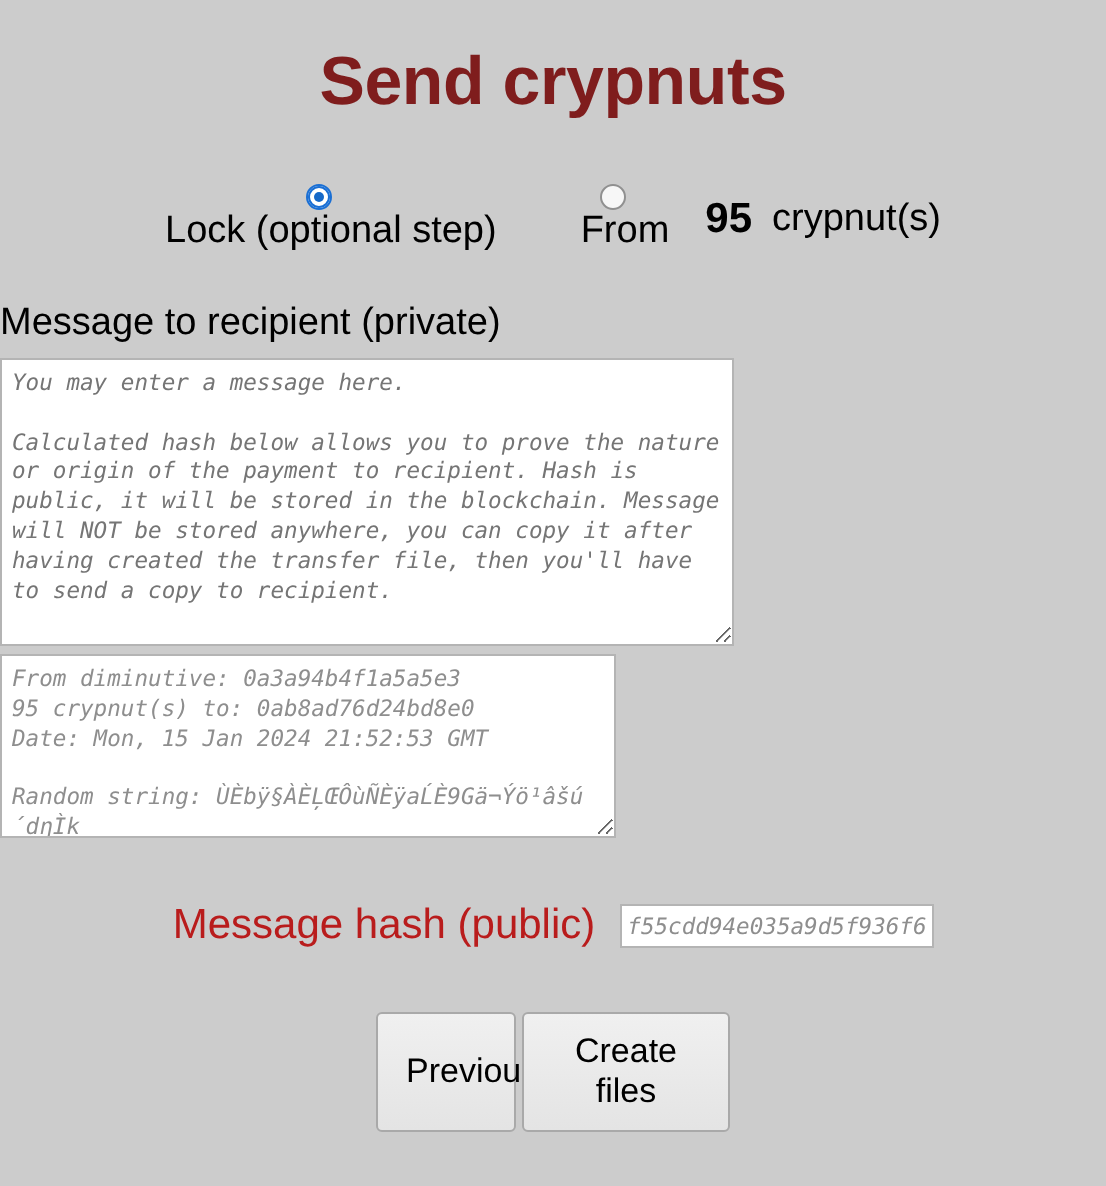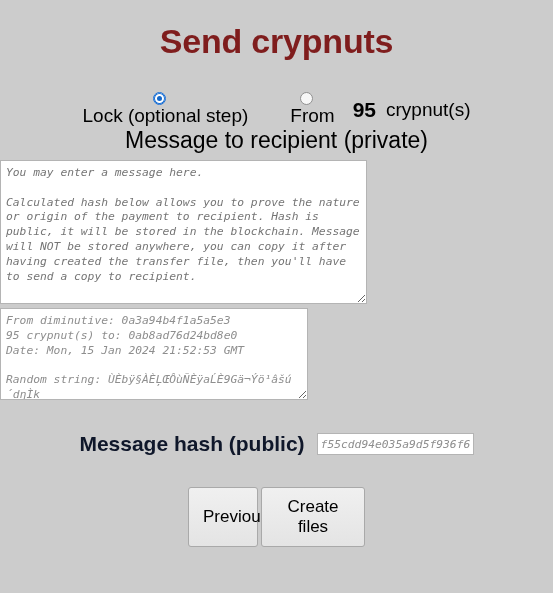--- a/index.html
+++ b/index.html
@@ -80,22 +80,22 @@
   .amount {
     font-size: 21px;
     font-weight: bold;
     margin-left: 18px;
     margin-right: 10px;
   }
   .unit {
     font-size: 19px;
   }
   .field-label {
-    text-align: center;
-    font-size: 23px;
+    font-size: 19px;
+    margin-top: 24px;
     margin-bottom: 6px;
   }
   .ta-wrap {
     display: flex;
     justify-content: flex-start;
   }
   textarea {
     font-family: "DejaVu Sans Mono", "Liberation Mono", monospace;
     font-style: italic;
     font-size: 11.3px;
@@ -120,23 +120,22 @@
     margin-top: 4px;
   }
   .hash-row {
     display: flex;
     align-items: center;
     justify-content: center;
     margin-top: 32px;
   }
   .hash-label {
     font-size: 21px;
-    color: #0f172a;
+    color: #b91c1c;
     margin-right: 12px;
-    font-weight: bold;
   }
   input.hash-input {
     font-family: "DejaVu Sans Mono", "Liberation Mono", monospace;
     font-style: italic;
     font-size: 11.3px;
     color: #8e8e8e;
     background: #ffffff;
     border: 1px solid #b4b4b4;
     box-sizing: border-box;
     width: 157px;

